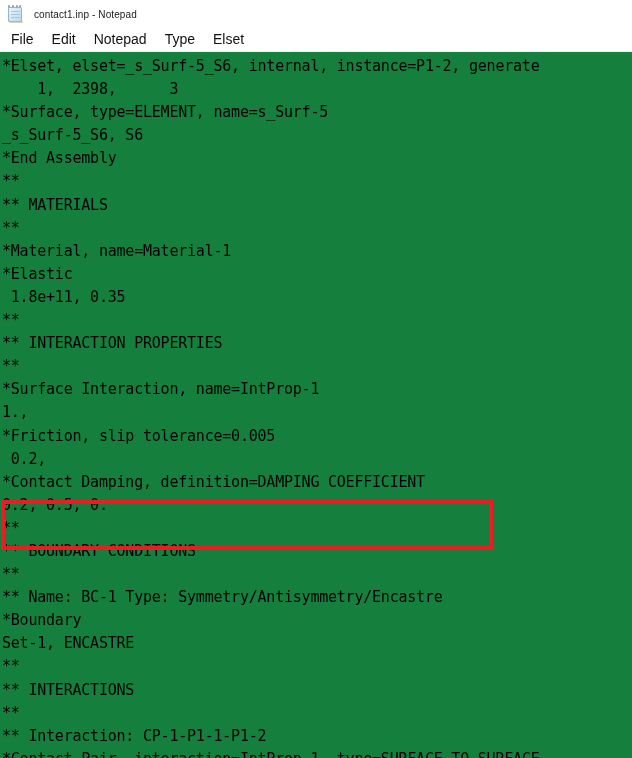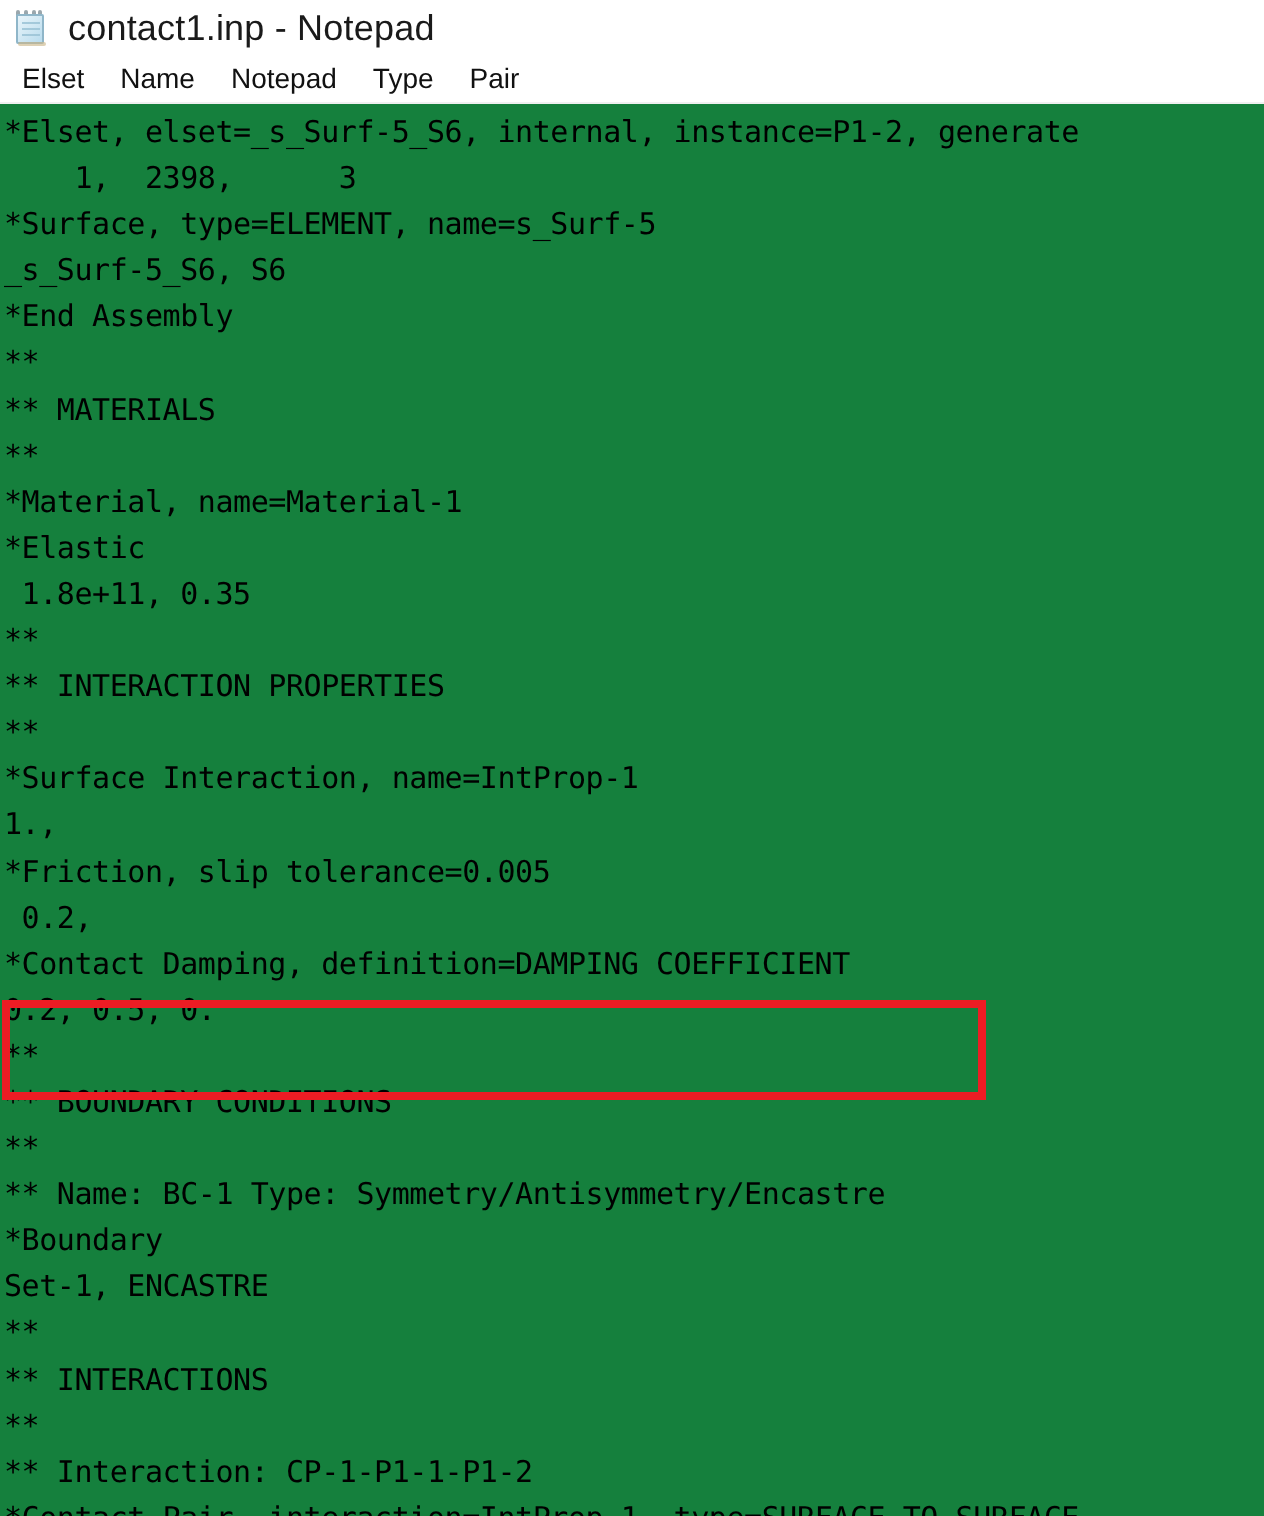--- a/index.html
+++ b/index.html
@@ -66,21 +66,21 @@
   }
   #app-icon .pad-shadow {
     position: absolute;
     left: 3px; top: 16px;
     width: 14px; height: 2px;
     background: #cdb98c;
     opacity: .65;
     border-radius: 1px;
   }
   #title-text {
-    font-size: 18px;
+    font-size: 10px;
     color: #1a1a1a;
     white-space: nowrap;
     letter-spacing: 0.1px;
   }
 
   
   #menubar {
     height: 23px;
     background: #ffffff;
     display: flex;
@@ -149,25 +149,25 @@
         <i style="left:12px"></i>
     </div>
     <div class="pad-back"></div>
     <div class="pad-lines"></div>
     <div class="pad-shadow"></div>
   </div>
   <span id="title-text">contact1.inp - Notepad</span>
 </div>
 
 <div id="menubar">
-  <div class="menu-item">Elset</div>
-  <div class="menu-item">Name</div>
+  <div class="menu-item">File</div>
+  <div class="menu-item">Edit</div>
   <div class="menu-item">Notepad</div>
   <div class="menu-item">Type</div>
-  <div class="menu-item">Pair</div>
+  <div class="menu-item">Elset</div>
 </div>
 <div id="menu-sep"></div>
 
 <div id="editor">
   <pre id="text-content">*Elset, elset=_s_Surf-5_S6, internal, instance=P1-2, generate
     1,  2398,      3
 *Surface, type=ELEMENT, name=s_Surf-5
 _s_Surf-5_S6, S6
 *End Assembly
 **

